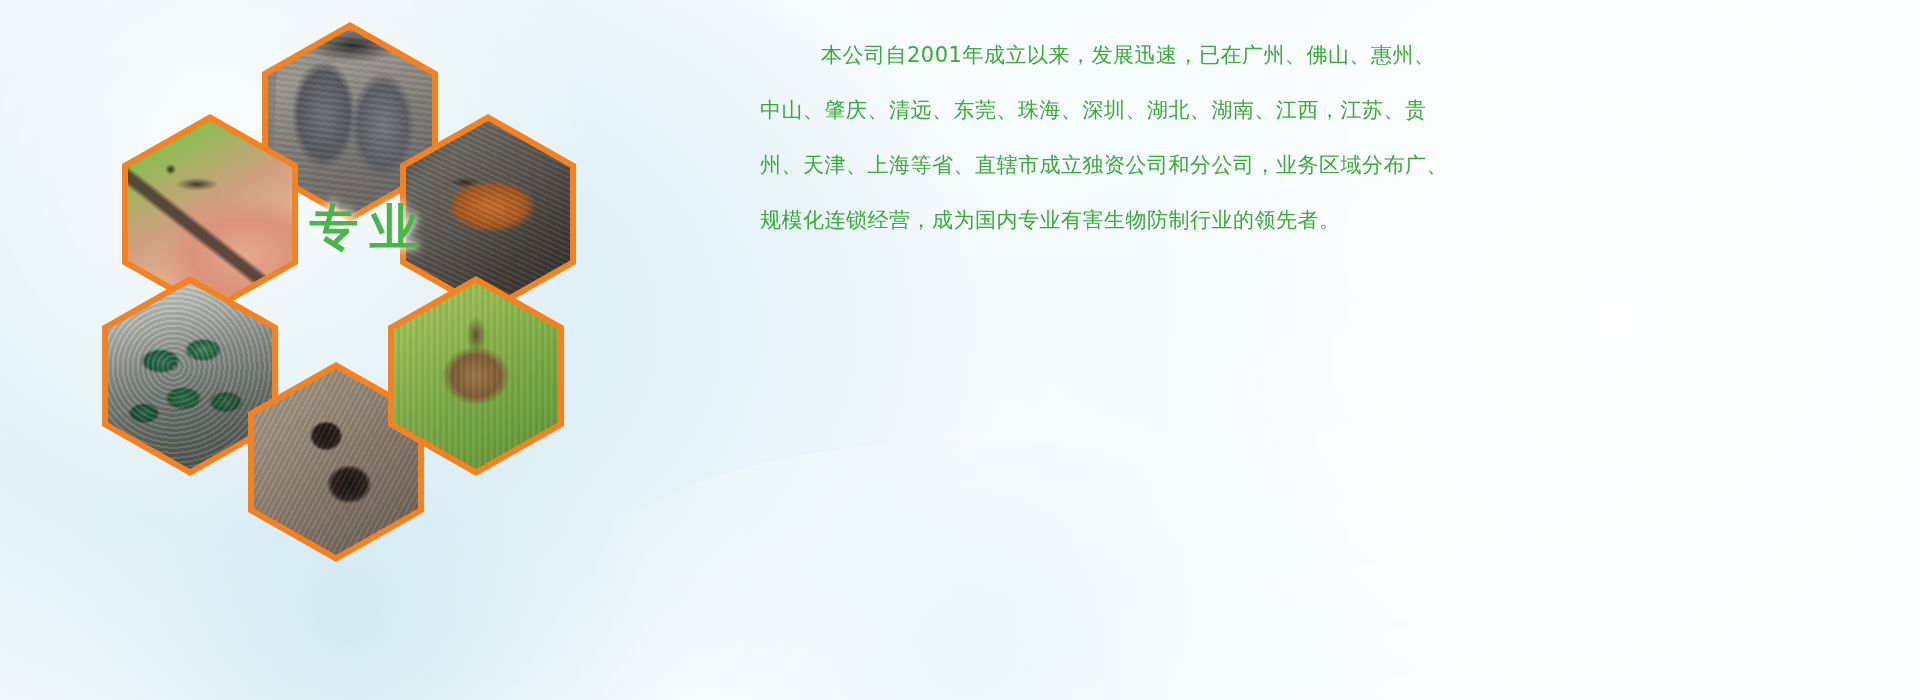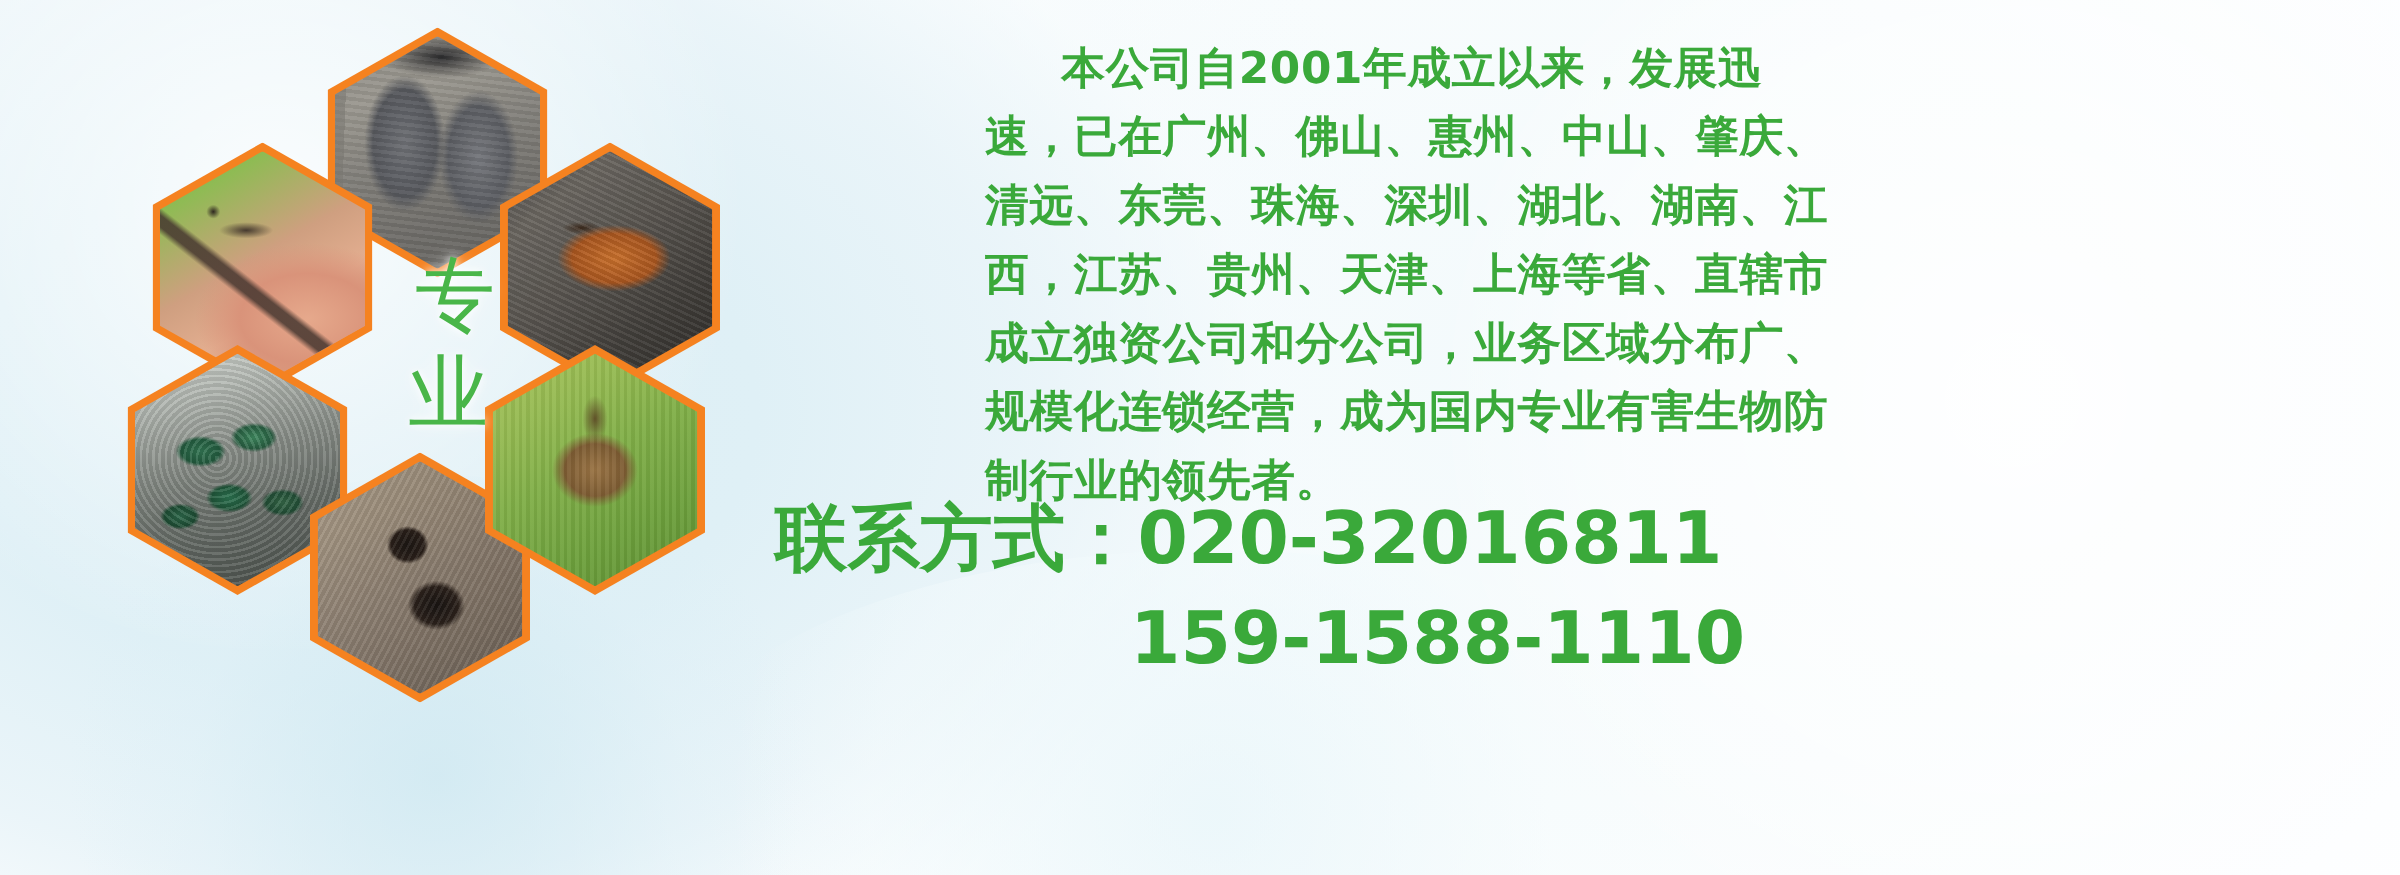--- a/index.html
+++ b/index.html
@@ -133,41 +133,40 @@
   #hex-stinkbug{left:300px;top:268px;}
 
   #hex-label{
     position:absolute;left:196px;top:190px;width:160px;
     text-align:center;z-index:6;
     pointer-events:none;
   }
   #hex-label span{
     display:block;
     color:#49b649;
-    font-size:64px;
-    font-weight:normal;
+    font-size:49px;
+    font-weight:bold;
     letter-spacing:11px;
     text-indent:11px;
     line-height:1.22;
     text-shadow:0 0 7px rgba(255,255,255,0.95),0 0 14px rgba(255,255,255,0.8);
   }
 
   
   #content{
     position:absolute;left:760px;top:28px;width:1120px;
   }
   #intro-paragraph{
     color:#3aa93a;
-    font-size:35px;
+    font-size:21px;
     line-height:55px;
     letter-spacing:0.5px;
     text-indent:61px;
-    font-weight:bold;
+    font-weight:normal;
     width:690px;
-    margin-left:28px;
   }
   #intro-paragraph p{margin:0;}
 
   #contact-block{
     position:absolute;left:620px;top:390px;width:1180px;
   }
   .contact-line{
     color:#3aa93a;
     font-weight:bold;
     font-size:58px;
@@ -228,18 +227,14 @@
       <span>专业</span>
     </div>
   </div>
 
   <div id="content">
     <div id="intro-paragraph">
       <p>本公司自2001年成立以来，发展迅速，已在广州、佛山、惠州、中山、肇庆、清远、东莞、珠海、深圳、湖北、湖南、江西，江苏、贵州、天津、上海等省、直辖市成立独资公司和分公司，业务区域分布广、规模化连锁经营，成为国内专业有害生物防制行业的领先者。</p>
     </div>
   </div>
 
-  <div id="contact-block">
-    <div class="contact-line" id="contact-phone-primary">联系方式：020-32016811</div>
-    <div class="contact-line" id="contact-phone-secondary">159-1588-1110</div>
-  </div>
 
 </div>
 
 </body></html>

